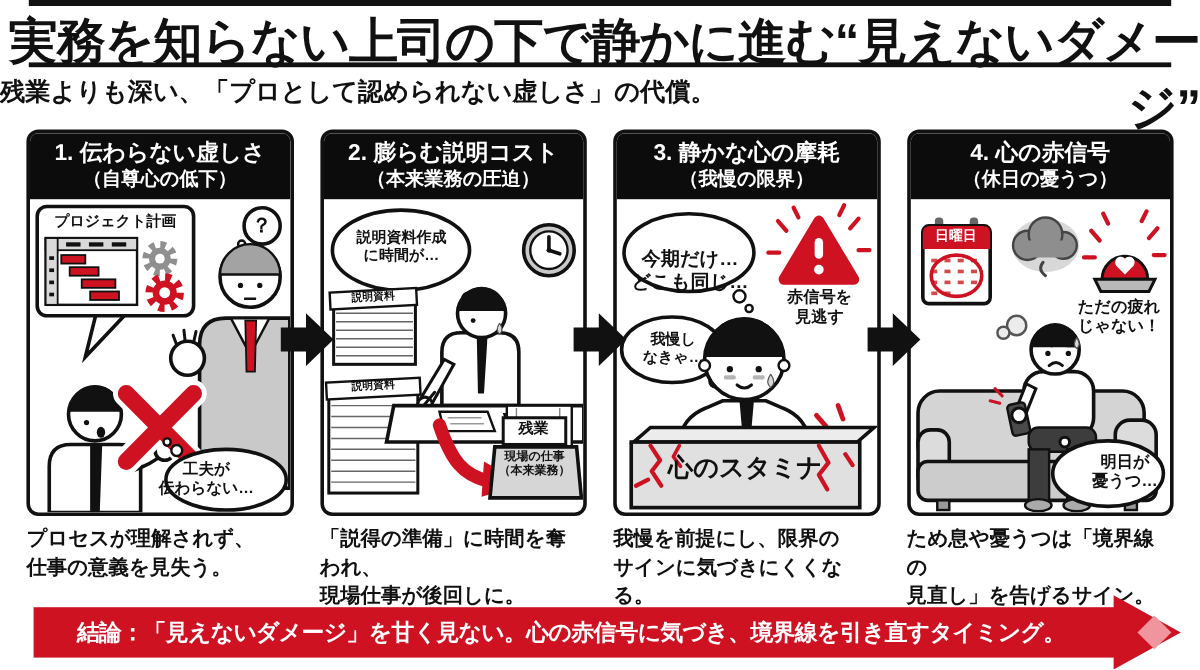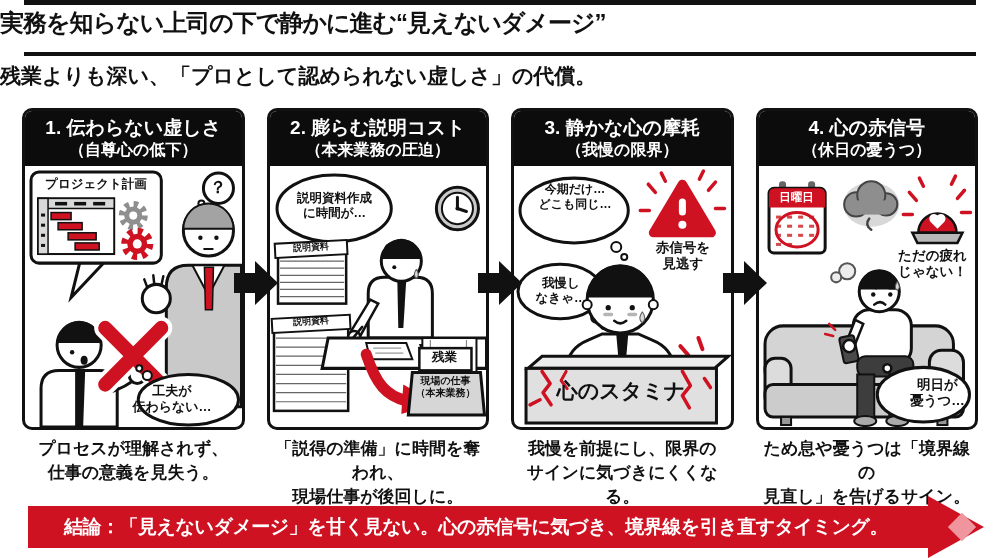--- a/index.html
+++ b/index.html
@@ -1,38 +1,38 @@
 <!DOCTYPE html>
 <html><head>
 <meta charset="utf-8">
 <style>
   html,body{margin:0;padding:0;background:#fff;}
   .page{position:relative;width:1000px;height:558px;background:#fff;overflow:hidden;
         font-family:"Liberation Sans","DejaVu Sans",sans-serif;color:#111;}
   .top-strip{position:absolute;top:0;left:24px;right:24px;height:5px;background:#111;}
-  .title{position:absolute;top:7px;left:0;width:100%;text-align:left;
-         font-size:24px;font-weight:900;letter-spacing:-1px;}
+  .title{position:absolute;top:7px;left:0;width:100%;text-align:right;
+         font-size:41px;font-weight:900;letter-spacing:-1px;}
   .rule{position:absolute;top:52px;left:24px;right:24px;height:4px;background:#111;}
   .subtitle{position:absolute;top:62px;left:0;width:100%;text-align:left;
             font-size:21px;font-weight:800;}
   .row{position:absolute;top:108px;left:22px;right:22px;display:flex;align-items:flex-start;}
   .col{flex:1;display:flex;flex-direction:column;min-width:0;}
   .gap{flex:0 0 22px;width:22px;position:relative;height:322px;}
   .gap svg{position:absolute;left:50%;top:152px;transform:translateX(-50%);overflow:visible;z-index:5;}
   .panel{height:322px;border:3px solid #111;border-radius:10px;background:#fff;
          display:flex;flex-direction:column;overflow:hidden;box-sizing:border-box;}
   .p-head{background:#0c0c0c;color:#fff;text-align:center;padding:5px 2px 7px;}
   .p-title{font-size:19px;font-weight:800;line-height:1.25;}
   .p-sub{font-size:16px;font-weight:700;line-height:1.2;}
   .p-body{flex:1;position:relative;}
   .p-body .ill{position:absolute;left:0;top:0;width:100%;height:100%;}
   .lbl{position:absolute;text-align:center;font-weight:800;color:#111;
        white-space:pre-line;line-height:1.22;}
   .lbl.white{color:#fff;}
-  .caption{margin-top:7px;text-align:center;font-size:17px;font-weight:800;
+  .caption{margin-top:7px;font-size:17px;font-weight:800;
            line-height:1.4;white-space:pre-line;}
   .banner{position:absolute;left:28px;top:496px;width:944px;height:62px;padding-left:12px;}
   .banner-bar{position:absolute;left:0;top:10px;right:52px;height:42px;background:#cf1222;}
   .banner-head{position:absolute;right:0;top:0;width:0;height:0;
                border-left:56px solid #cf1222;border-top:31px solid transparent;
                border-bottom:31px solid transparent;}
   .banner-diamond{position:absolute;right:12px;top:21px;width:20px;height:20px;
                   background:#f0959e;transform:rotate(45deg);}
   .banner-text{position:absolute;left:10px;right:70px;top:10px;height:42px;
                display:flex;align-items:center;justify-content:center;
@@ -262,21 +262,21 @@
             <g>
               <path d="M166,178 l8,9 M184,170 l4,11" stroke="#cf1222" stroke-width="4" stroke-linecap="round"></path>
               <polygon points="14,200 28,188 214,188 200,200" fill="#ececec" stroke="#111" stroke-width="3"></polygon>
               <rect x="12" y="200" width="190" height="54" fill="#e0e0e0" stroke="#111" stroke-width="3"></rect>
               <path d="M28,203 l8,12 l-7,9 l8,12" stroke="#cf1222" stroke-width="3.5" fill="none" stroke-linecap="round" stroke-linejoin="round"></path>
               <path d="M52,203 l-5,9 l6,8" stroke="#cf1222" stroke-width="3" fill="none" stroke-linecap="round" stroke-linejoin="round"></path>
               <path d="M168,203 l8,14 l-8,10 l7,12" stroke="#cf1222" stroke-width="3.5" fill="none" stroke-linecap="round" stroke-linejoin="round"></path>
               <path d="M190,210 l6,9 M16,236 l10,-5" stroke="#cf1222" stroke-width="3.5" fill="none" stroke-linecap="round"></path>
             </g>
           </svg>
-          <div class="lbl" style="left:12px;top:16px;width:98px;font-size:12px;">今期だけ…
+          <div class="lbl" style="left:12px;top:41px;width:98px;font-size:16px;">今期だけ…
 どこも同じ…</div>
           <div class="lbl" style="left:12px;top:110px;width:70px;font-size:12.5px;">我慢し
 なきゃ…</div>
           <div class="lbl" style="left:12px;top:212px;width:190px;font-size:21px;">心のスタミナ</div>
           <div class="lbl" style="left:132px;top:74px;width:74px;font-size:13.5px;">赤信号を
 見逃す</div>
         </div>
       </div>
       <div class="caption">我慢を前提にし、限界の
 サインに気づきにくくなる。</div>

